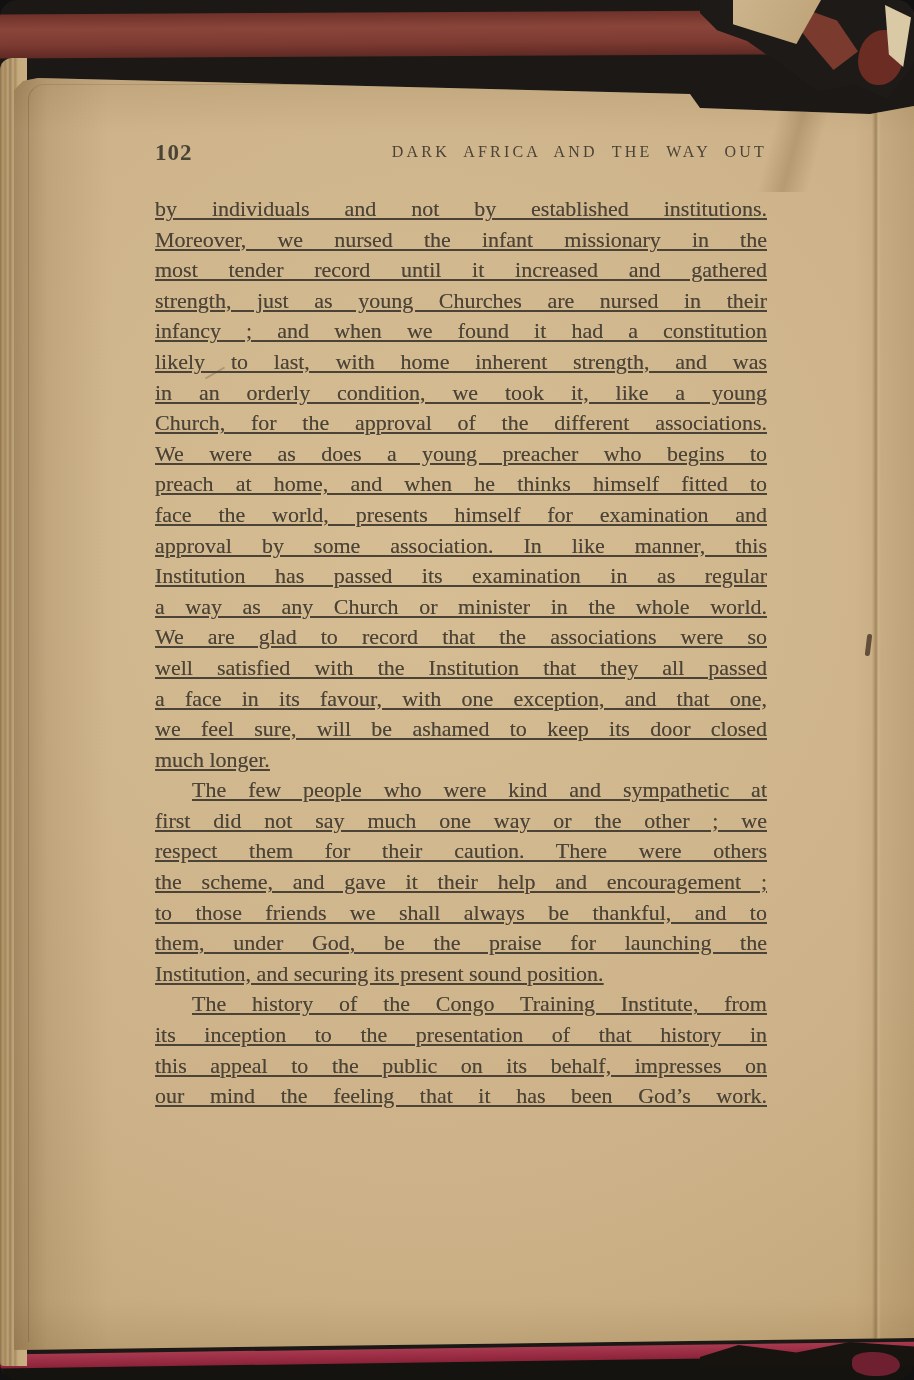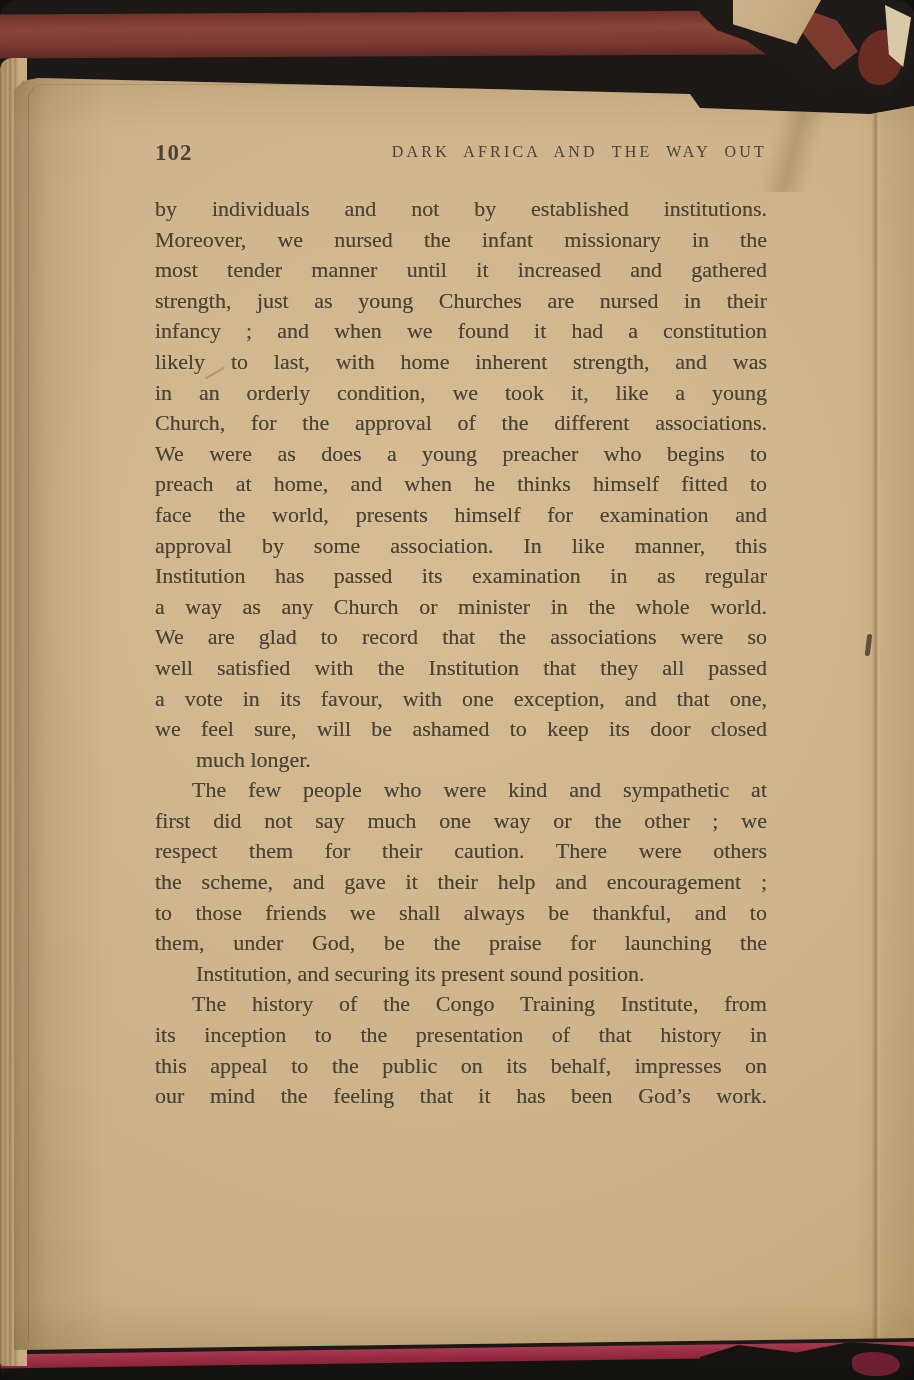--- a/index.html
+++ b/index.html
@@ -115,28 +115,29 @@
   }
   .running-header{
     text-align:right;
     font-size:16px;letter-spacing:3.2px;word-spacing:7px;
     padding-top:3px;
   }
   .page-text{
     position:absolute;left:141px;top:122px;width:612px;
     color:#4b4336;
     font-size:22px;
+    text-decoration:underline;
   }
   .line{
     height:30.6px;line-height:30.6px;
     text-align:justify;text-align-last:justify;
     overflow:hidden;white-space:nowrap;
     text-shadow:0 0 .5px rgba(75,67,54,.55);
   }
-  .line.last{text-align-last:left;margin-left:41px;}
+  .line.last{text-align-last:left;}
   .line.indent{text-indent:37px;}
 </style>
 </head>
 <body>
 
 <div class="scan">
 
   <div class="cover-red-top"></div>
   <div class="cover-red-bottom"></div>
   <div class="cloth-bottom"></div>
@@ -160,35 +161,35 @@
     <div class="hairline-mark"></div>
 
     <div class="header-row">
       <span class="page-number">102</span>
       <div class="running-header">DARK AFRICA AND THE WAY OUT</div>
     </div>
 
     <div class="page-text">
         <div class="line">by individuals and not by established institutions.</div>
         <div class="line">Moreover, we nursed the infant missionary in the</div>
-        <div class="line">most tender manner until it increased and gathered</div>
+        <div class="line">most tender record until it increased and gathered</div>
         <div class="line">strength, just as young Churches are nursed in their</div>
         <div class="line">infancy ; and when we found it had a constitution</div>
         <div class="line">likely to last, with home inherent strength, and was</div>
         <div class="line">in an orderly condition, we took it, like a young</div>
         <div class="line">Church, for the approval of the different associations.</div>
         <div class="line">We were as does a young preacher who begins to</div>
         <div class="line">preach at home, and when he thinks himself fitted to</div>
         <div class="line">face the world, presents himself for examination and</div>
         <div class="line">approval by some association. In like manner, this</div>
         <div class="line">Institution has passed its examination in as regular</div>
         <div class="line">a way as any Church or minister in the whole world.</div>
         <div class="line">We are glad to record that the associations were so</div>
         <div class="line">well satisfied with the Institution that they all passed</div>
-        <div class="line">a vote in its favour, with one exception, and that one,</div>
+        <div class="line">a face in its favour, with one exception, and that one,</div>
         <div class="line">we feel sure, will be ashamed to keep its door closed</div>
         <div class="line last">much longer.</div>
         <div class="line indent">The few people who were kind and sympathetic at</div>
         <div class="line">first did not say much one way or the other ; we</div>
         <div class="line">respect them for their caution. There were others</div>
         <div class="line">the scheme, and gave it their help and encouragement ;</div>
         <div class="line">to those friends we shall always be thankful, and to</div>
         <div class="line">them, under God, be the praise for launching the</div>
         <div class="line last">Institution, and securing its present sound position.</div>
         <div class="line indent">The history of the Congo Training Institute, from</div>

